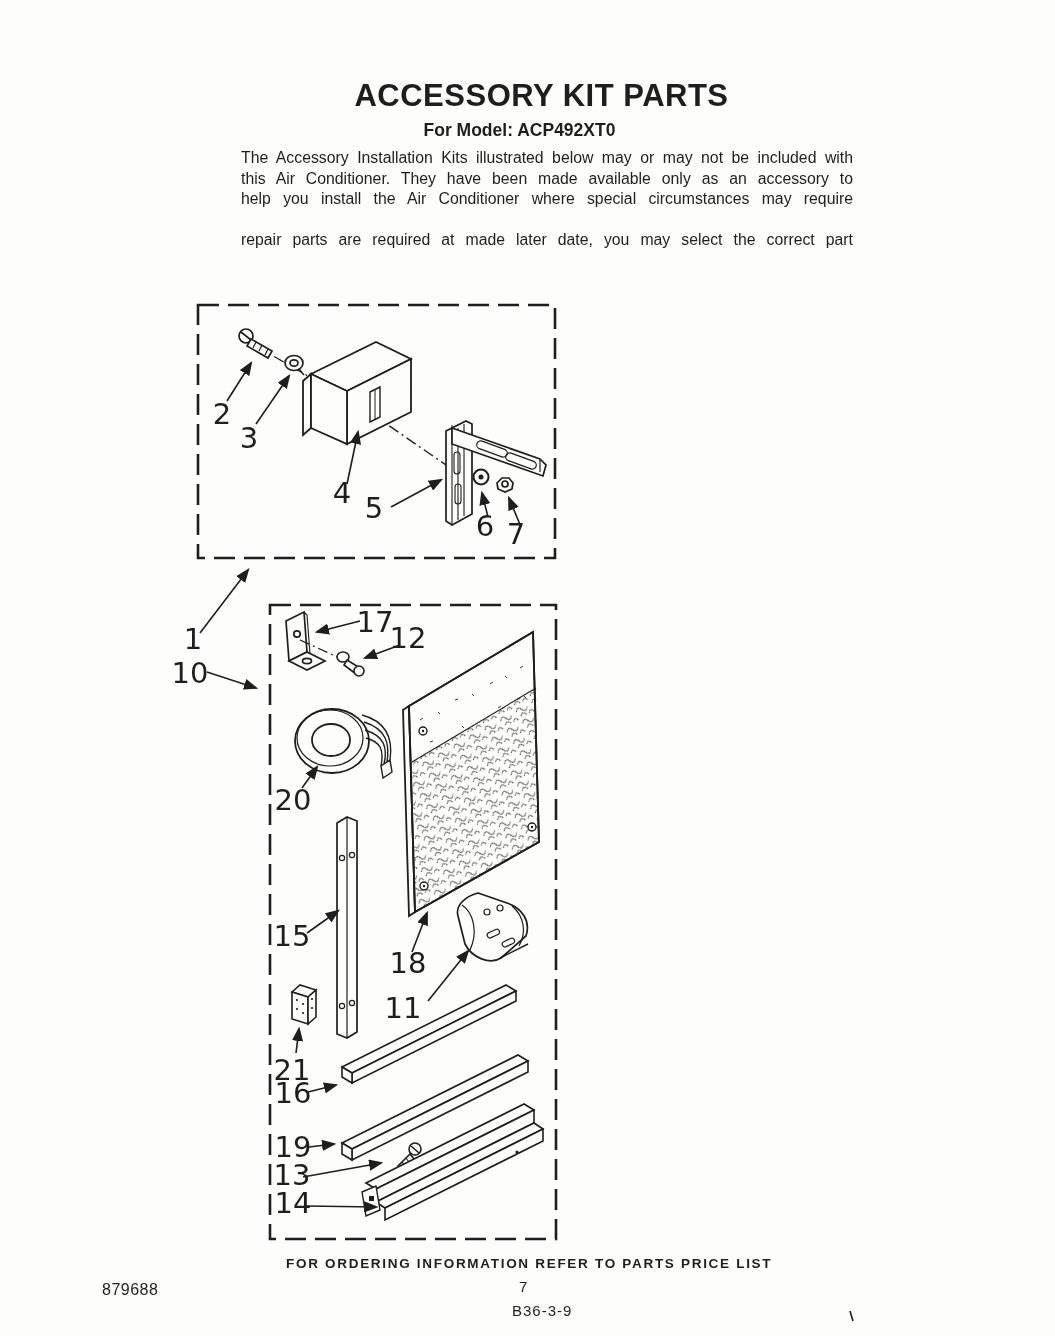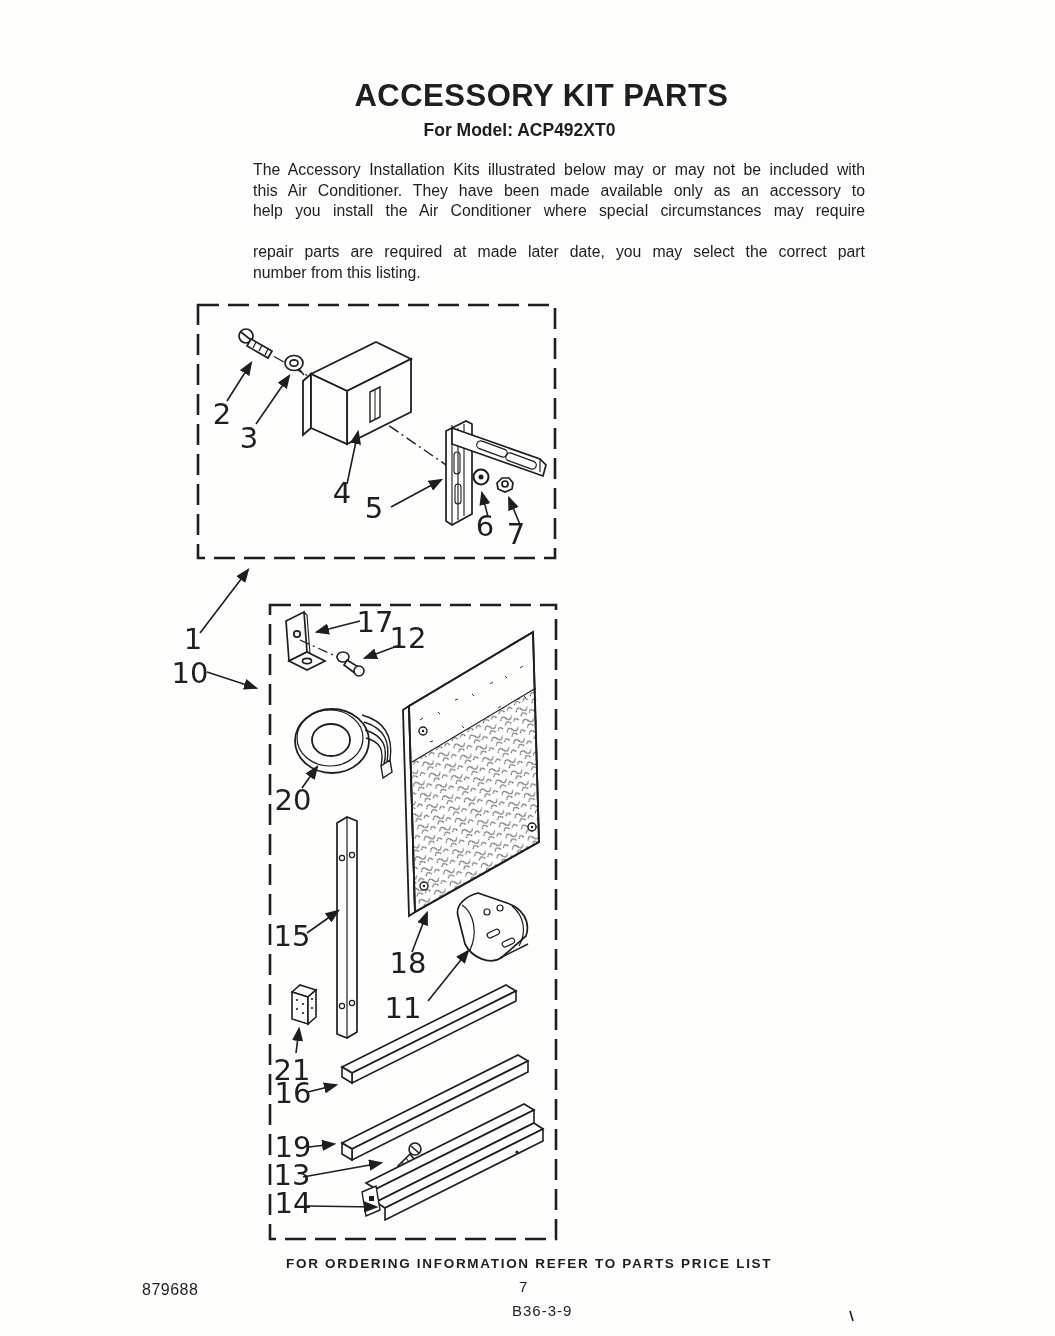--- a/index.html
+++ b/index.html
@@ -10,30 +10,30 @@
   }
   .page{position:absolute;inset:0;padding-left:42px;}
   .title{
     position:absolute;top:78px;left:0;width:100%;margin:0;text-align:center;
     font-size:31px;font-weight:bold;letter-spacing:.5px;transform:translateX(14px);
   }
   .subtitle{
     position:absolute;top:120px;left:0;width:100%;text-align:center;
     font-size:17.5px;font-weight:bold;transform:translateX(-8px);
   }
-  .para{position:absolute;left:241px;width:612px;font-size:15.8px;line-height:20.6px;margin:12px;}
+  .para{position:absolute;left:241px;width:612px;font-size:15.8px;line-height:20.6px;margin:0;}
   #p1{top:148px;} #p2{top:230px;}
   .para .line{display:block;text-align:justify;text-align-last:auto;}
   .para .line.j{text-align-last:justify;}
   .diagram{position:absolute;left:0;top:0;}
   .footnote{
     position:absolute;left:286px;top:1256px;font-size:13.5px;font-weight:bold;
     letter-spacing:1.7px;white-space:nowrap;
   }
-  .pubnum{position:absolute;left:102px;top:1281px;font-size:16px;letter-spacing:.5px;margin-left:40px;}
+  .pubnum{position:absolute;left:102px;top:1281px;font-size:16px;letter-spacing:.5px;}
   .pagenum{position:absolute;left:519px;top:1278px;font-size:15px;}
   .formcode{position:absolute;left:512px;top:1302px;font-size:15px;letter-spacing:1px;text-align:right;}
   svg text.callout{
     font-family:"DejaVu Sans",sans-serif;font-size:29px;fill:#1e1e1e;
   }
 </style>
 </head>
 <body>
 
 <div class="page">
@@ -41,21 +41,20 @@
   <h1 class="title">ACCESSORY KIT PARTS</h1>
   <div class="subtitle">For Model: ACP492XT0</div>
 
   <p class="para" id="p1">
     <span class="line j">The Accessory Installation Kits illustrated below may or may not be included with</span>
     <span class="line j">this Air Conditioner. They have been made available only as an accessory to</span>
     <span class="line j">help you install the Air Conditioner where special circumstances may require</span>
   </p>
   <p class="para" id="p2">
     <span class="line j">repair parts are required at made later date, you may select the correct part</span>
-    <span class="line">number from this listing.</span>
   </p>
 
   <svg class="diagram" width="1055" height="1336" viewBox="0 0 1055 1336">
     <defs>
       <marker id="ah" markerWidth="9" markerHeight="7" refX="7.5" refY="3.5" orient="auto">
         <path d="M0,0 L9,3.5 L0,7 Z" fill="#1e1e1e"></path>
       </marker>
       <pattern id="squig" width="18" height="13" patternUnits="userSpaceOnUse" patternTransform="rotate(-30)">
         <path d="M1 4 C3 0.5, 6 0.5, 7 4 S11 8, 13 4.5" fill="none" stroke="#1e1e1e" stroke-width="0.9"></path>
         <path d="M3 10 C5 6.5, 8 7.5, 9 11" fill="none" stroke="#1e1e1e" stroke-width="0.9"></path>

